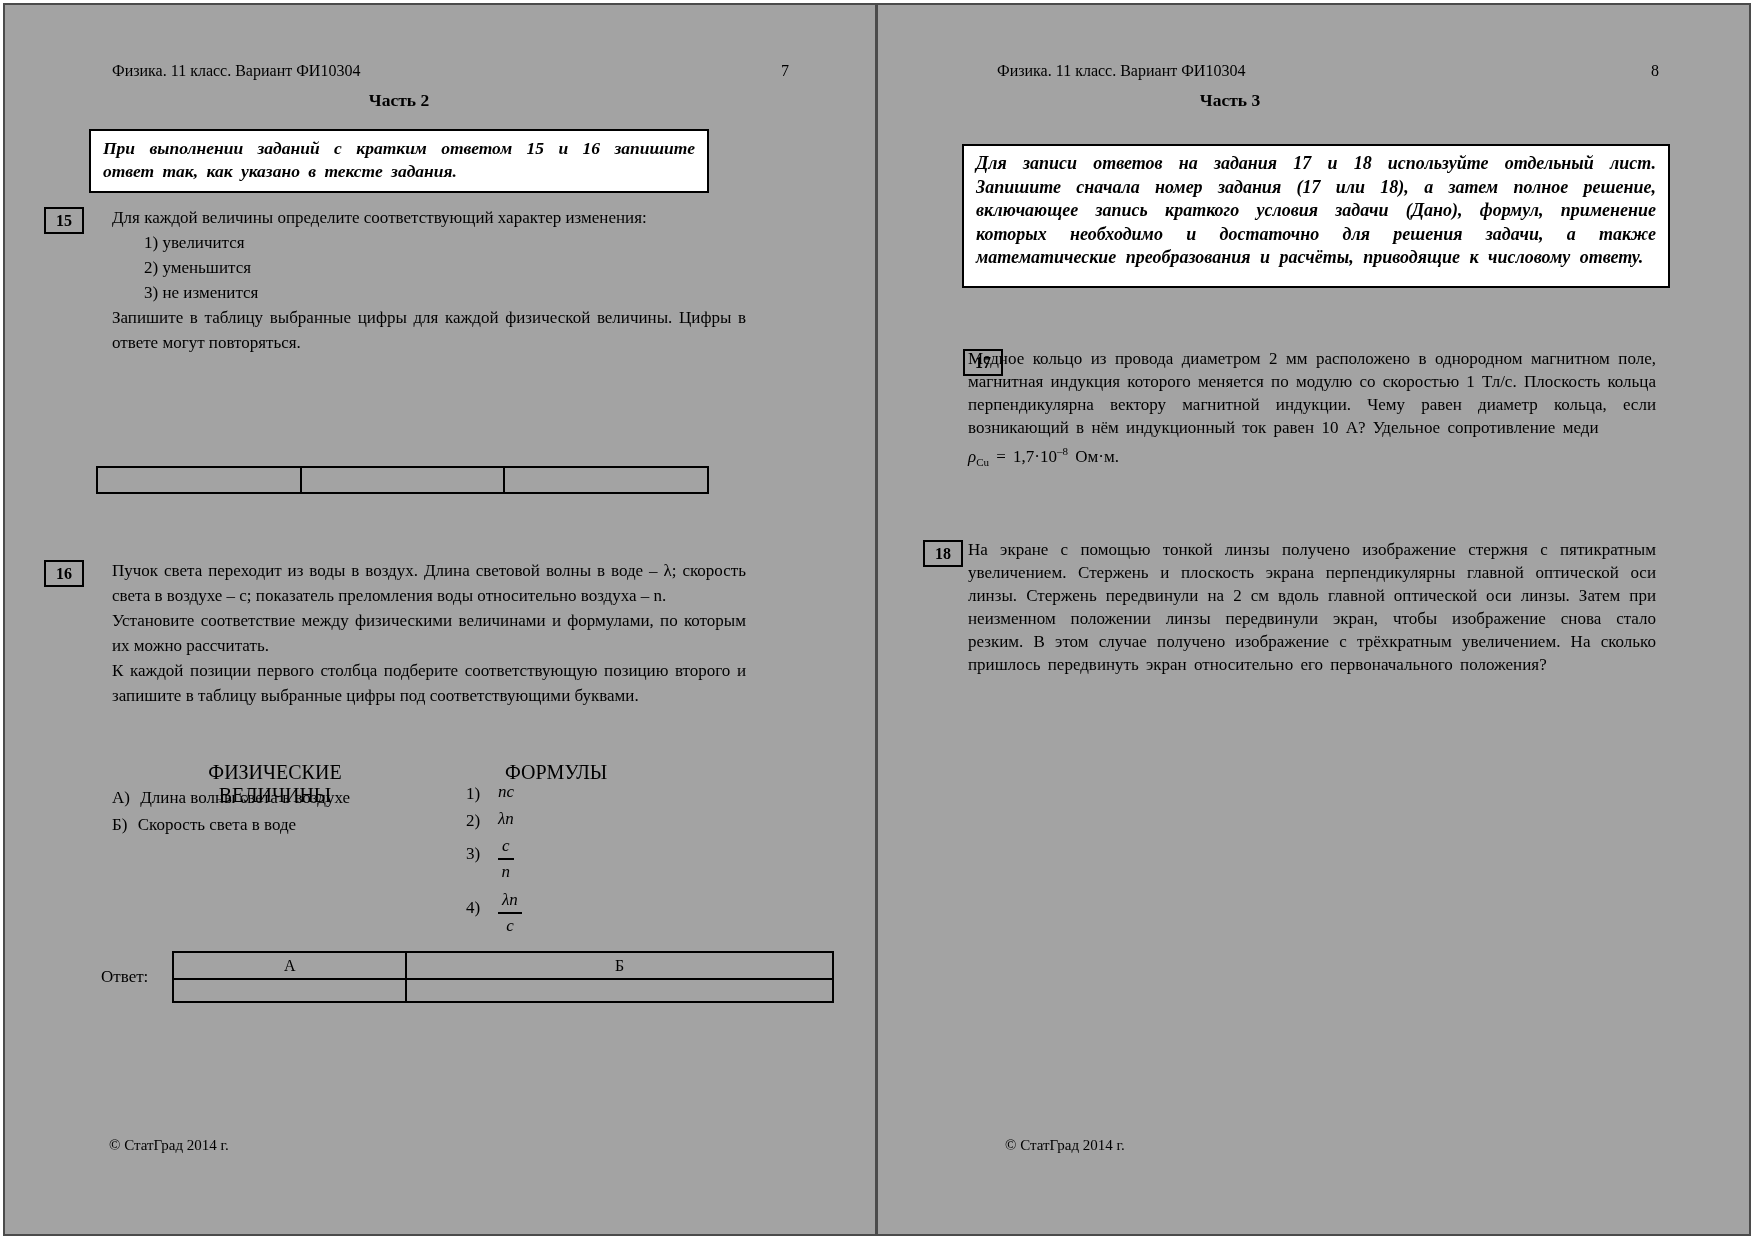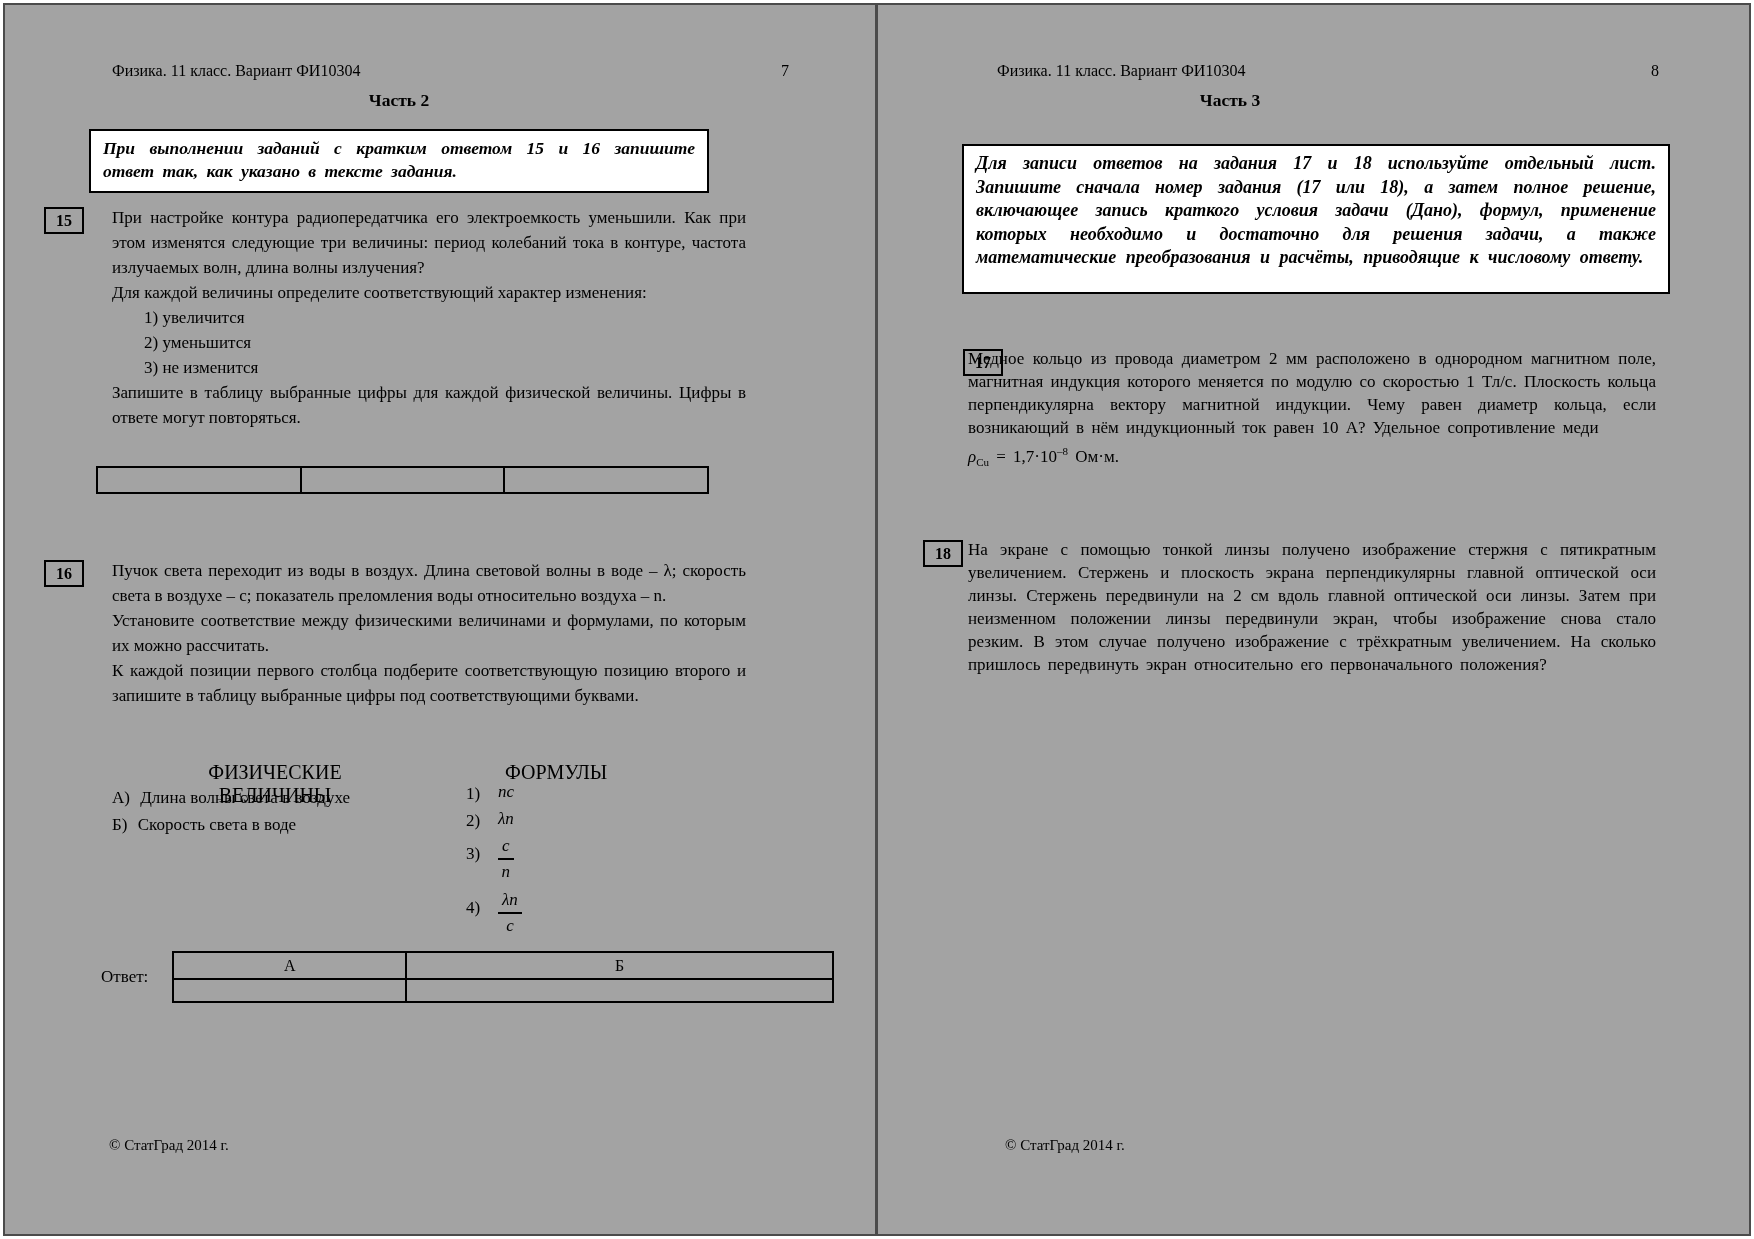--- a/index.html
+++ b/index.html
@@ -10,21 +10,21 @@
   .divider { position:absolute; left:875px; top:5px; bottom:5px; width:3px; background:#4b4b4b; z-index:4; }
   .page { position:absolute; top:5px; height:1229px; background:#a3a3a3; }
   .page-l { left:5px; width:870px; }
   .page-r { left:878px; width:871px; }
   .abs { position:absolute; }
   .doc-title { font-size:16px; }
   .pnum { font-size:16px; }
   .part-title { font-weight:bold; font-size:17.5px; text-align:center; }
   .ibox { border:2px solid #000; font-weight:bold; font-style:italic; text-align:justify; background:#fff; }
   .ibox-l { font-size:17.5px; line-height:23px; word-spacing:4px; padding:6px 12px 8px; }
-  .ibox-r { font-size:18px; line-height:23.5px; word-spacing:5px; padding:6px 12px 22px; }
+  .ibox-r { font-size:18px; line-height:23.5px; word-spacing:5px; padding:6px 12px 16px; }
   .tnum { border:2px solid #000; font-weight:bold; font-size:16px; text-align:center; width:40px; height:27px; line-height:23px; }
   .body-text { font-size:17px; line-height:25px; text-align:justify; }
   .body-text-r { font-size:17px; line-height:23px; text-align:justify; word-spacing:3px; }
   .body-text p { margin:0; }
   .opt { padding-left:32px; }
   table { border-collapse:collapse; }
   .qtable td { border:2px solid #000; font-size:16px; line-height:21px; text-align:center; vertical-align:middle; padding:1px 4px; }
   .qtable .empty td { height:26px; }
   .atable td { border:2px solid #000; font-size:16px; text-align:center; vertical-align:middle; padding:0 4px; }
   .atable .hd td { height:27px; }
@@ -52,21 +52,20 @@
   <div class="page page-l">
     <div class="abs doc-title" style="left:107px; top:57px;">Физика. 11 класс. Вариант ФИ10304</div>
     <div class="abs pnum" style="left:776px; top:57px;">7</div>
 
     <div class="abs part-title" style="left:84px; top:85px; width:620px;">Часть 2</div>
 
     <div class="abs ibox ibox-l" style="left:84px; top:124px; width:620px;">При выполнении заданий с кратким ответом 15 и 16 запишите ответ так, как указано в тексте задания.</div>
 
     <div class="abs tnum" style="left:39px; top:202px;">15</div>
     <div class="abs body-text" style="left:107px; top:200px; width:634px;">
-      <p>При настройке контура радиопередатчика его электроемкость уменьшили. Как при этом изменятся следующие три величины: период колебаний тока в контуре, частота излучаемых волн, длина волны излучения?</p>
       <p>Для каждой величины определите соответствующий характер изменения:</p>
       <p class="opt">1) увеличится</p>
       <p class="opt">2) уменьшится</p>
       <p class="opt">3) не изменится</p>
       <p>Запишите в таблицу выбранные цифры для каждой физической величины. Цифры в ответе могут повторяться.</p>
     </div>
 
     <table class="abs qtable" style="left:91px; top:461px; width:613px;">
       <tbody>
       <tr class="empty">

